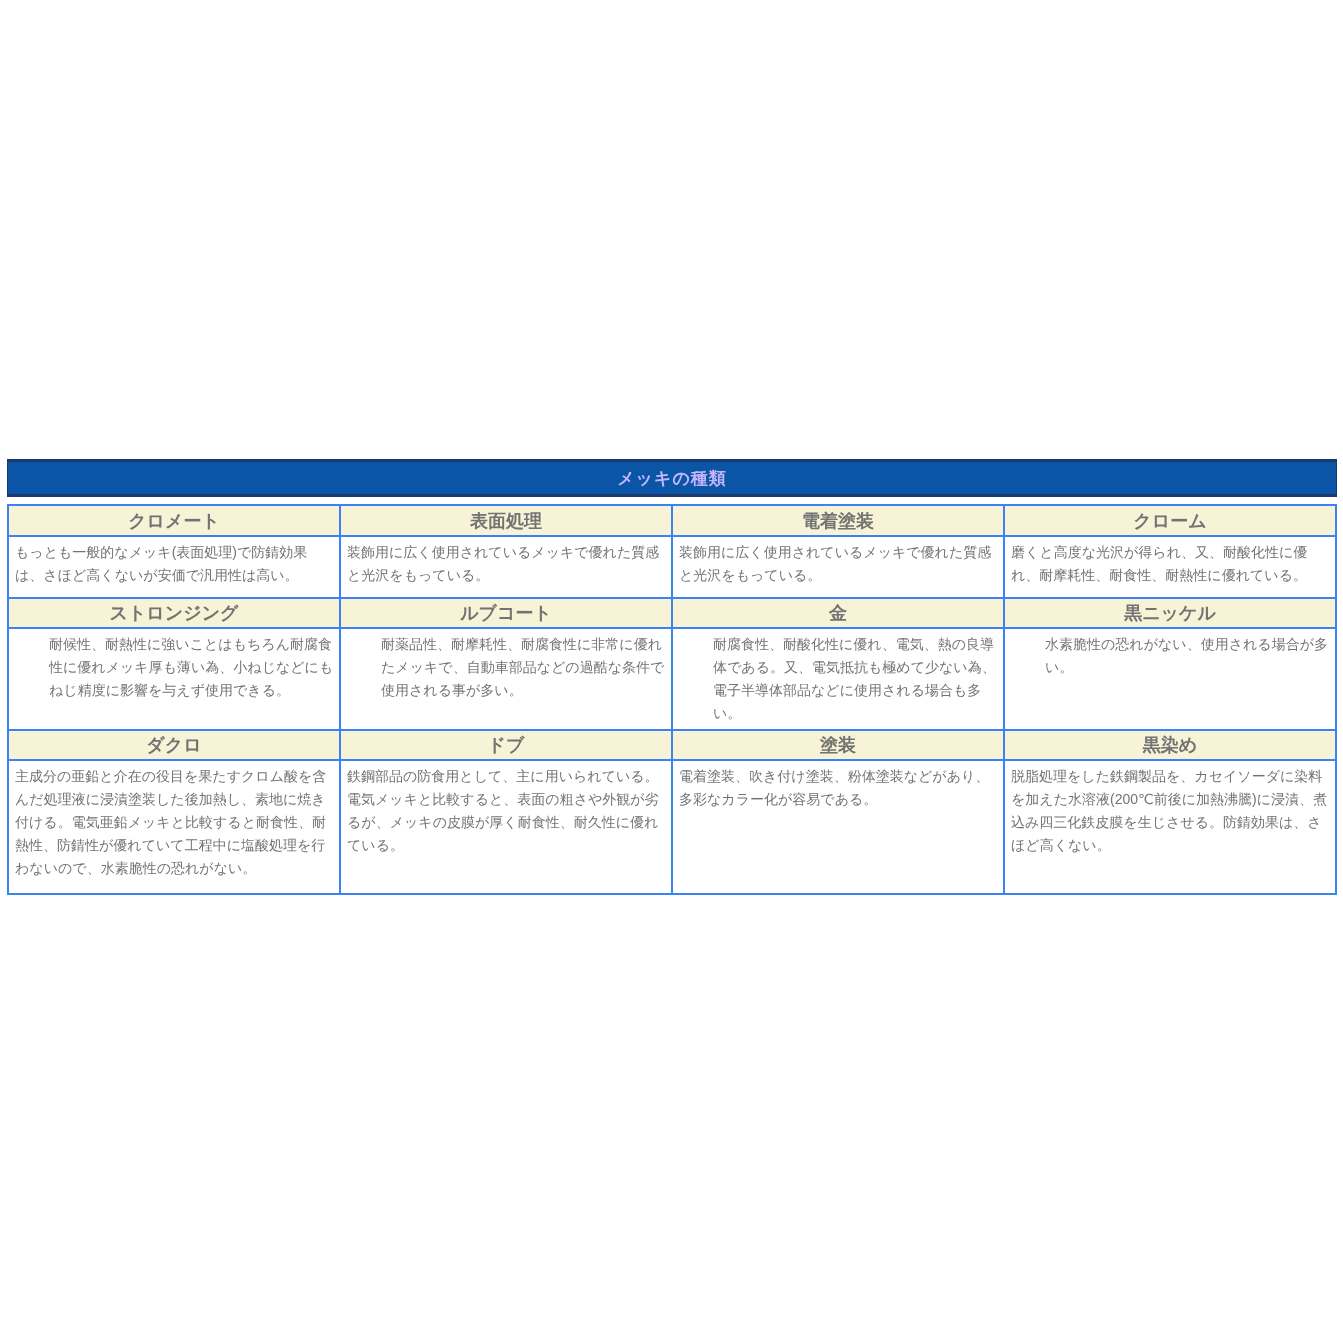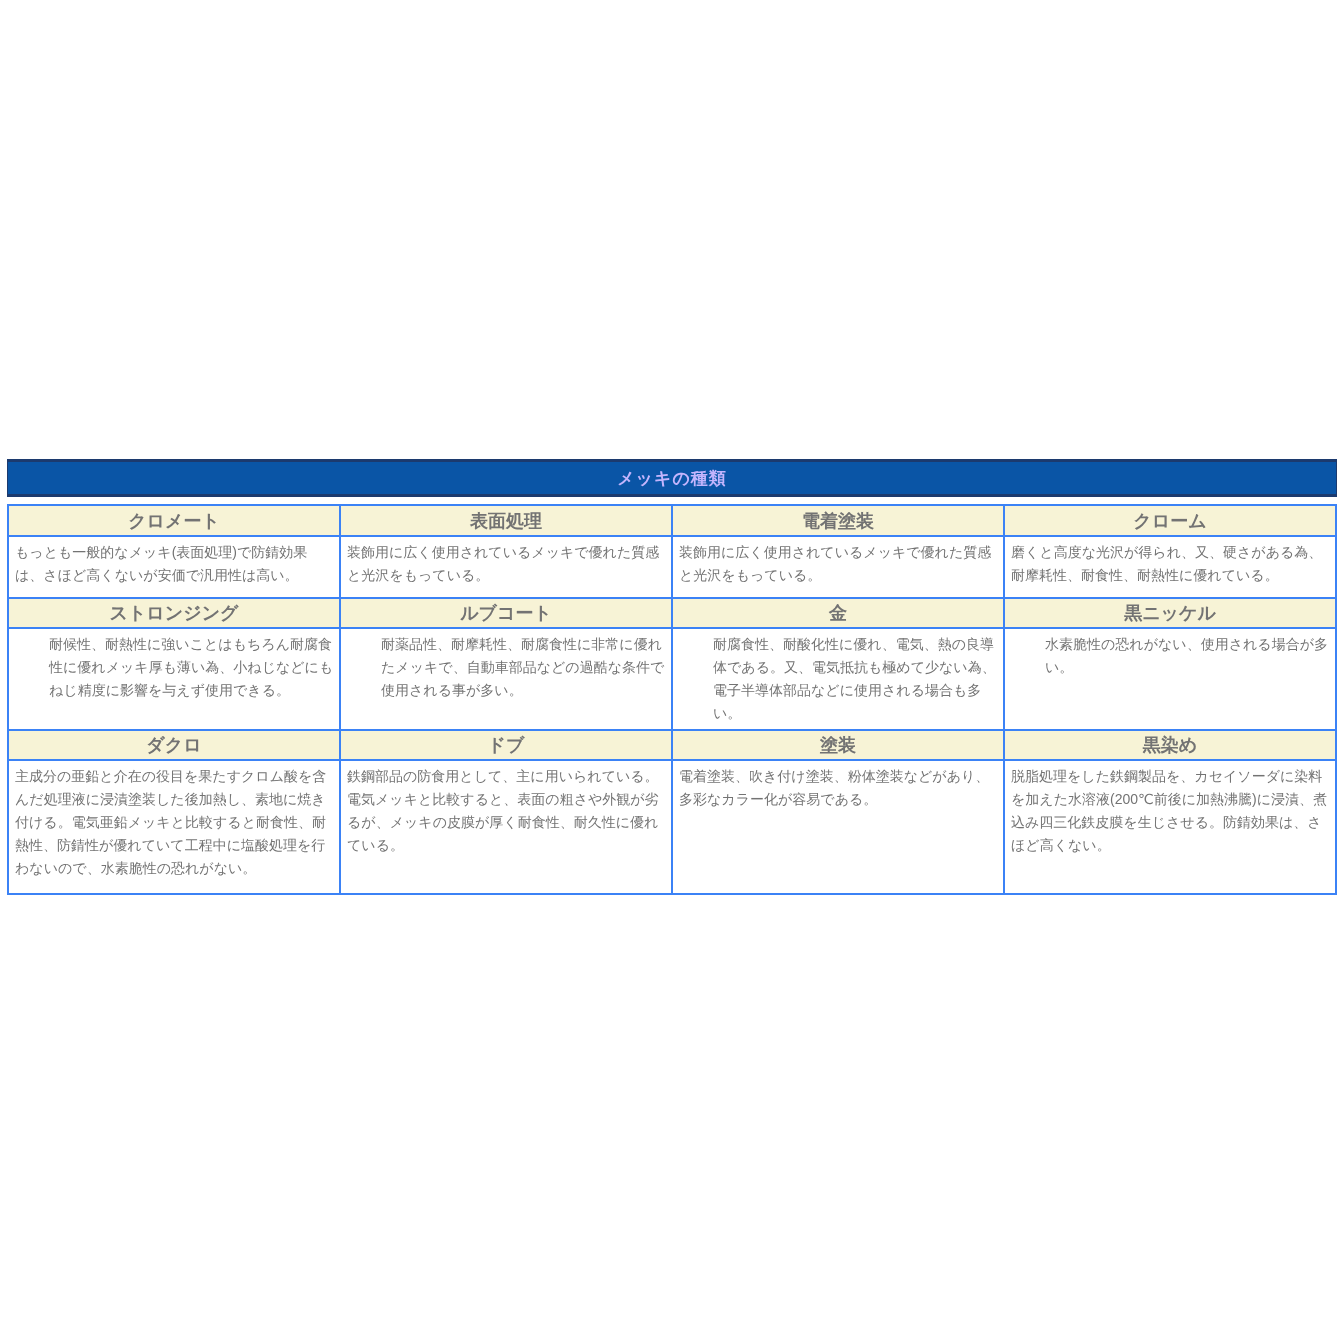--- a/index.html
+++ b/index.html
@@ -96,21 +96,21 @@
       <tr class="hdr-row-1">
         <td class="hdr">クロメート</td>
         <td class="hdr">表面処理</td>
         <td class="hdr">電着塗装</td>
         <td class="hdr">クローム</td>
       </tr>
       <tr class="desc-row-1">
         <td class="desc">もっとも一般的なメッキ(表面処理)で防錆効果は、さほど高くないが安価で汎用性は高い。</td>
         <td class="desc">装飾用に広く使用されているメッキで優れた質感と光沢をもっている。</td>
         <td class="desc">装飾用に広く使用されているメッキで優れた質感と光沢をもっている。</td>
-        <td class="desc">磨くと高度な光沢が得られ、又、硬さがある為、耐摩耗性、耐食性、耐熱性に優れている。</td>
+        <td class="desc">磨くと高度な光沢が得られ、又、耐酸化性に優れ、耐摩耗性、耐食性、耐熱性に優れている。</td>
       </tr>
       <tr class="hdr-row-2">
         <td class="hdr">ストロンジング</td>
         <td class="hdr">ルブコート</td>
         <td class="hdr">金</td>
         <td class="hdr">黒ニッケル</td>
       </tr>
       <tr class="desc-row-2">
         <td class="desc">耐候性、耐熱性に強いことはもちろん耐腐食性に優れメッキ厚も薄い為、小ねじなどにもねじ精度に影響を与えず使用できる。</td>
         <td class="desc">耐薬品性、耐摩耗性、耐腐食性に非常に優れたメッキで、自動車部品などの過酷な条件で使用される事が多い。</td>

